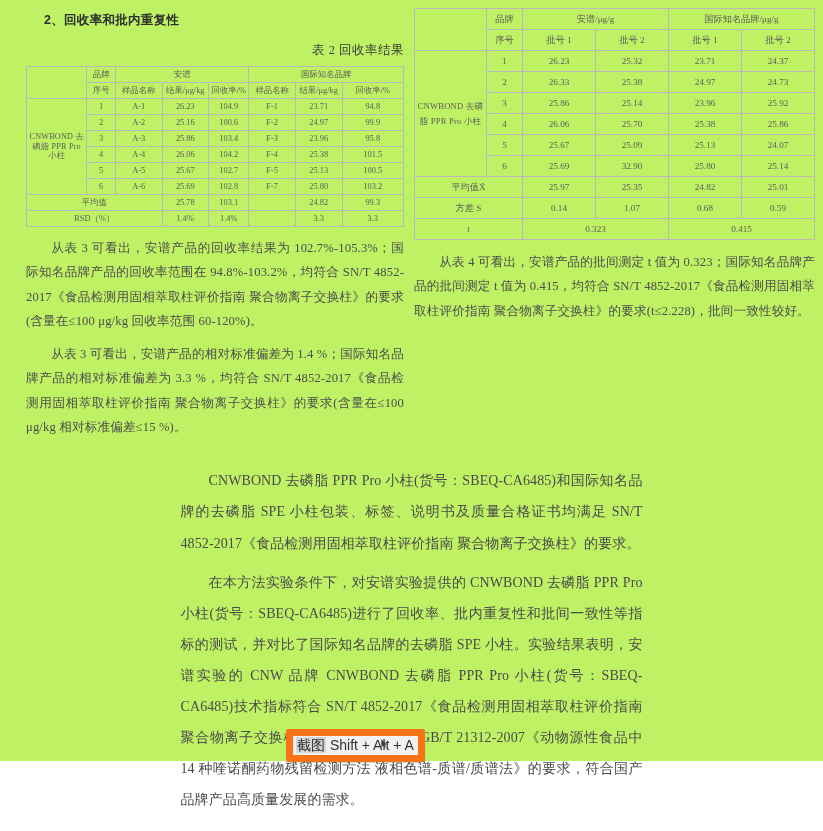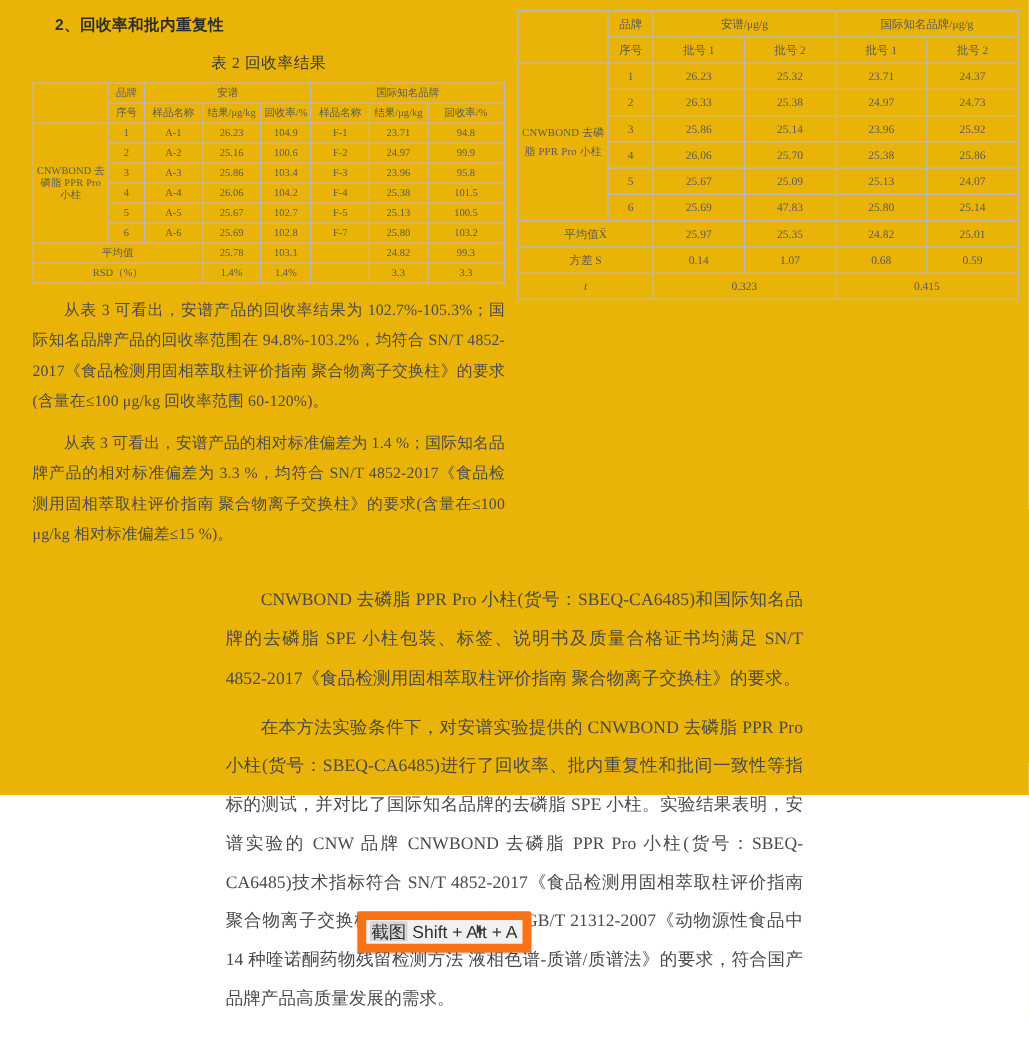--- a/index.html
+++ b/index.html
@@ -11,22 +11,22 @@
     width: 823px;
     height: 831px;
     position: relative;
     font-family: "Liberation Serif", "DejaVu Serif", serif;
     color: #4a4a4a;
     overflow: hidden;
   }
   .page {
     position: relative;
     width: 823px;
-    height: 636px;
-    background: #eab308;
+    height: 761px;
+    background: #bef264;
   }
 
   
   .cols {
     display: flex;
     width: 823px;
     padding-top: 8px;
     box-sizing: border-box;
   }
   .col-left {
@@ -47,21 +47,21 @@
     font-size: 12.5px;
     color: #2f2f2f;
     margin: 4px 0 0 18px;
     letter-spacing: .3px;
   }
   .sec-heading.right-head {
     margin-left: 22px;
   }
 
   .tbl-caption {
-    text-align: center;
+    text-align: right;
     font-size: 12.5px;
     color: #3a3a3a;
     margin: 13px 0 7px 0;
     letter-spacing: .5px;
   }
   .tbl-caption.right-cap { margin-top: 14px; }
 
   table.doc {
     border-collapse: collapse;
     width: 100%;
@@ -338,21 +338,21 @@
           <tr>
             <td>5</td>
             <td>25.67</td>
             <td>25.09</td>
             <td>25.13</td>
             <td>24.07</td>
           </tr>
           <tr>
             <td>6</td>
             <td>25.69</td>
-            <td>47.83</td>
+            <td>32.90</td>
             <td>25.80</td>
             <td>25.14</td>
           </tr>
 
           <tr>
             <td colspan="2">平均值X̄</td>
             <td>25.97</td>
             <td>25.35</td>
             <td>24.82</td>
             <td>25.01</td>
@@ -365,20 +365,21 @@
             <td>0.59</td>
           </tr>
           <tr>
             <td colspan="2" style="font-style:italic">t</td>
             <td colspan="2">0.323</td>
             <td colspan="2">0.415</td>
           </tr>
         </tbody>
       </table>
 
+      <p class="para">从表 4 可看出，安谱产品的批间测定 t 值为 0.323；国际知名品牌产品的批间测定 t 值为 0.415，均符合 SN/T 4852-2017《食品检测用固相萃取柱评价指南 聚合物离子交换柱》的要求(t≤2.228)，批间一致性较好。</p>
     </div>
   </div>
 
   <div class="summary">
     <p class="sum-para">CNWBOND 去磷脂 PPR Pro 小柱(货号：SBEQ-CA6485)和国际知名品牌的去磷脂 SPE 小柱包装、标签、说明书及质量合格证书均满足 SN/T 4852-2017《食品检测用固相萃取柱评价指南 聚合物离子交换柱》的要求。</p>
     <p class="sum-para">在本方法实验条件下，对安谱实验提供的 CNWBOND 去磷脂 PPR Pro 小柱(货号：SBEQ-CA6485)进行了回收率、批内重复性和批间一致性等指标的测试，并对比了国际知名品牌的去磷脂 SPE 小柱。实验结果表明，安谱实验的 CNW 品牌 CNWBOND 去磷脂 PPR Pro 小柱(货号：SBEQ-CA6485)技术指标符合 SN/T 4852-2017《食品检测用固相萃取柱评价指南 聚合物离子交换柱》的要求，能满足 GB/T 21312-2007《动物源性食品中 14 种喹诺酮药物残留检测方法 液相色谱-质谱/质谱法》的要求，符合国产品牌产品高质量发展的需求。</p>
   </div>
 
   <div class="tooltip">
     <span class="hl">截图</span>

